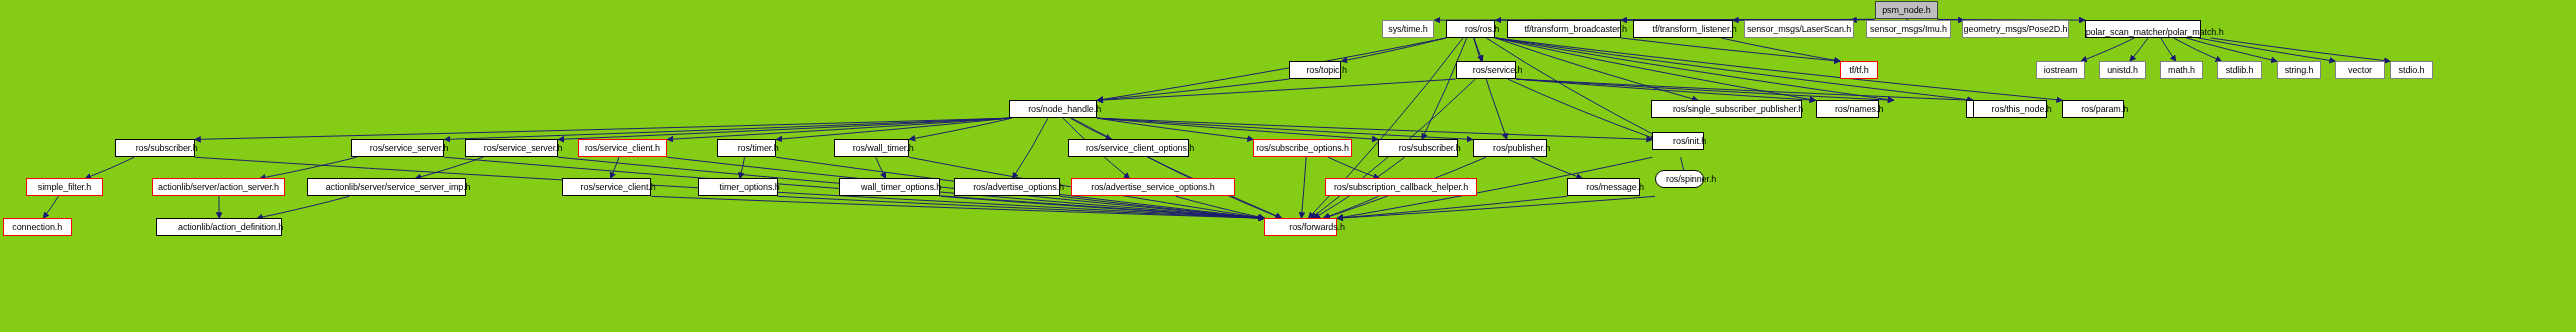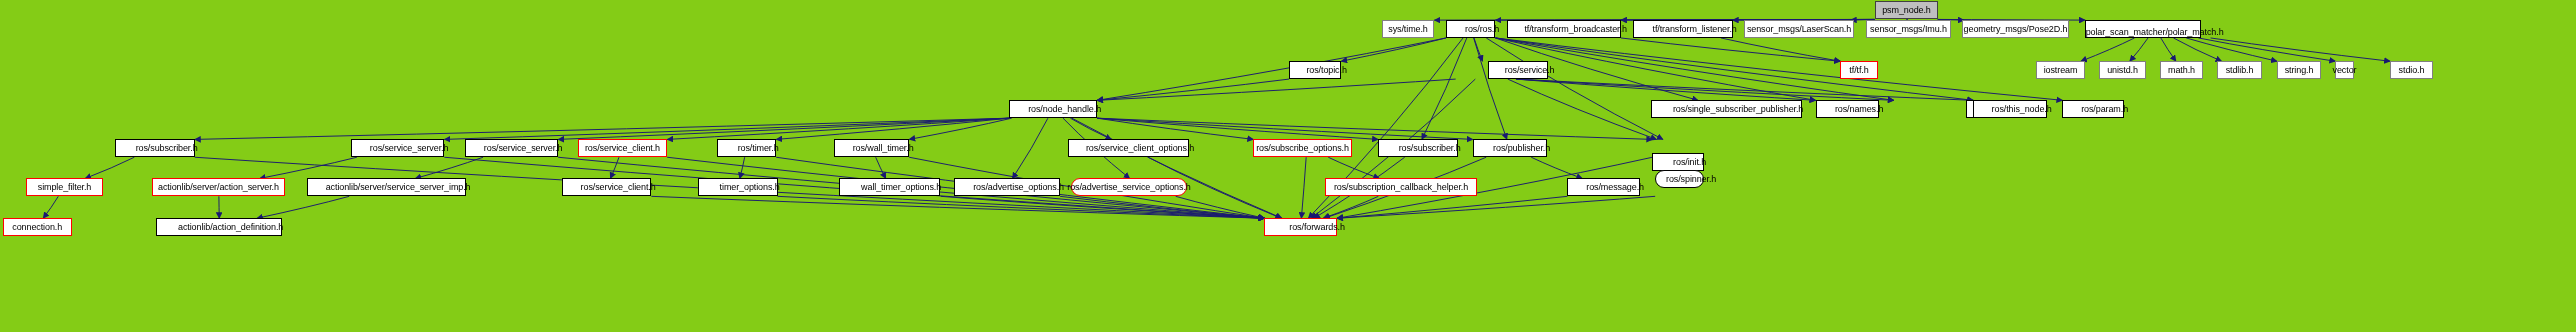--- a/index.html
+++ b/index.html
@@ -172,42 +172,42 @@
       </div>
       <div class="node" style="left: 1962px; top: 20px; width: 107px;">
         <span class="node-label">geometry_msgs/Pose2D.h</span>
       </div>
       <div class="node solid" style="left: 2085px; top: 20px; width: 116px; align-items: flex-end;">
         <span class="node-label">polar_scan_matcher/polar_match.h</span>
       </div>
       <div class="node solid" style="left: 1289px; top: 61px; width: 52px;">
         <span class="node-label">ros/topic.h</span>
       </div>
-      <div class="node solid" style="left: 1456px; top: 61px; width: 60px; margin-left: 32px;">
+      <div class="node solid" style="left: 1456px; top: 61px; width: 60px;">
         <span class="node-label">ros/service.h</span>
       </div>
       <div class="node red" style="left: 1840px; top: 61px; width: 38px;">
         <span class="node-label">tf/tf.h</span>
       </div>
       <div class="node" style="left: 2036px; top: 61px; width: 49px;">
         <span class="node-label">iostream</span>
       </div>
       <div class="node" style="left: 2099px; top: 61px; width: 47px;">
         <span class="node-label">unistd.h</span>
       </div>
       <div class="node" style="left: 2160px; top: 61px; width: 43px;">
         <span class="node-label">math.h</span>
       </div>
       <div class="node" style="left: 2217px; top: 61px; width: 45px;">
         <span class="node-label">stdlib.h</span>
       </div>
       <div class="node" style="left: 2277px; top: 61px; width: 44px;">
         <span class="node-label">string.h</span>
       </div>
-      <div class="node" style="left: 2335px; top: 61px; width: 19px;">
+      <div class="node" style="left: 2335px; top: 61px; width: 50px;">
         <span class="node-label">vector</span>
       </div>
       <div class="node" style="left: 2390px; top: 61px; width: 43px;">
         <span class="node-label">stdio.h</span>
       </div>
       <div class="node solid" style="left: 1009px; top: 100px; width: 88px;">
         <span class="node-label">ros/node_handle.h</span>
       </div>
       <div class="node solid" style="left: 1651px; top: 100px; width: 151px;">
         <span class="node-label">ros/single_subscriber_publisher.h</span>
@@ -247,21 +247,21 @@
       </div>
       <div class="node red" style="left: 1253px; top: 139px; width: 99px;">
         <span class="node-label">ros/subscribe_options.h</span>
       </div>
       <div class="node solid" style="left: 1378px; top: 139px; width: 80px;">
         <span class="node-label">ros/subscriber.h</span>
       </div>
       <div class="node solid" style="left: 1473px; top: 139px; width: 74px;">
         <span class="node-label">ros/publisher.h</span>
       </div>
-      <div class="node solid" style="left: 1652px; top: 153px; width: 52px; justify-content: center;">
+      <div class="node solid" style="left: 1652px; top: 132px; width: 52px; justify-content: center;">
         <span class="node-label">ros/init.h</span>
       </div>
       <div class="node red" style="left: 26px; top: 178px; width: 77px;">
         <span class="node-label">simple_filter.h</span>
       </div>
       <div class="node red" style="left: 152px; top: 178px; width: 133px;">
         <span class="node-label">actionlib/server/action_server.h</span>
       </div>
       <div class="node solid" style="left: 307px; top: 178px; width: 159px;">
         <span class="node-label">actionlib/server/service_server_imp.h</span>
@@ -271,21 +271,21 @@
       </div>
       <div class="node solid" style="left: 698px; top: 178px; width: 80px;">
         <span class="node-label">timer_options.h</span>
       </div>
       <div class="node solid" style="left: 839px; top: 178px; width: 101px; justify-content: center;">
         <span class="node-label">wall_timer_options.h</span>
       </div>
       <div class="node solid" style="left: 954px; top: 178px; width: 106px;">
         <span class="node-label">ros/advertise_options.h</span>
       </div>
-      <div class="node red" style="left: 1071px; top: 178px; width: 116px; border-radius: 9px;">
+      <div class="node red" style="left: 1071px; top: 178px; width: 164px;">
         <span class="node-label">ros/advertise_service_options.h</span>
       </div>
       <div class="node red" style="left: 1325px; top: 178px; width: 152px;">
         <span class="node-label">ros/subscription_callback_helper.h</span>
       </div>
       <div class="node solid" style="left: 1567px; top: 178px; width: 73px;">
         <span class="node-label">ros/message.h</span>
       </div>
       <div class="node solid" style="left: 1655px; top: 170px; width: 49px; border-radius: 9px;">
         <span class="node-label">ros/spinner.h</span>

